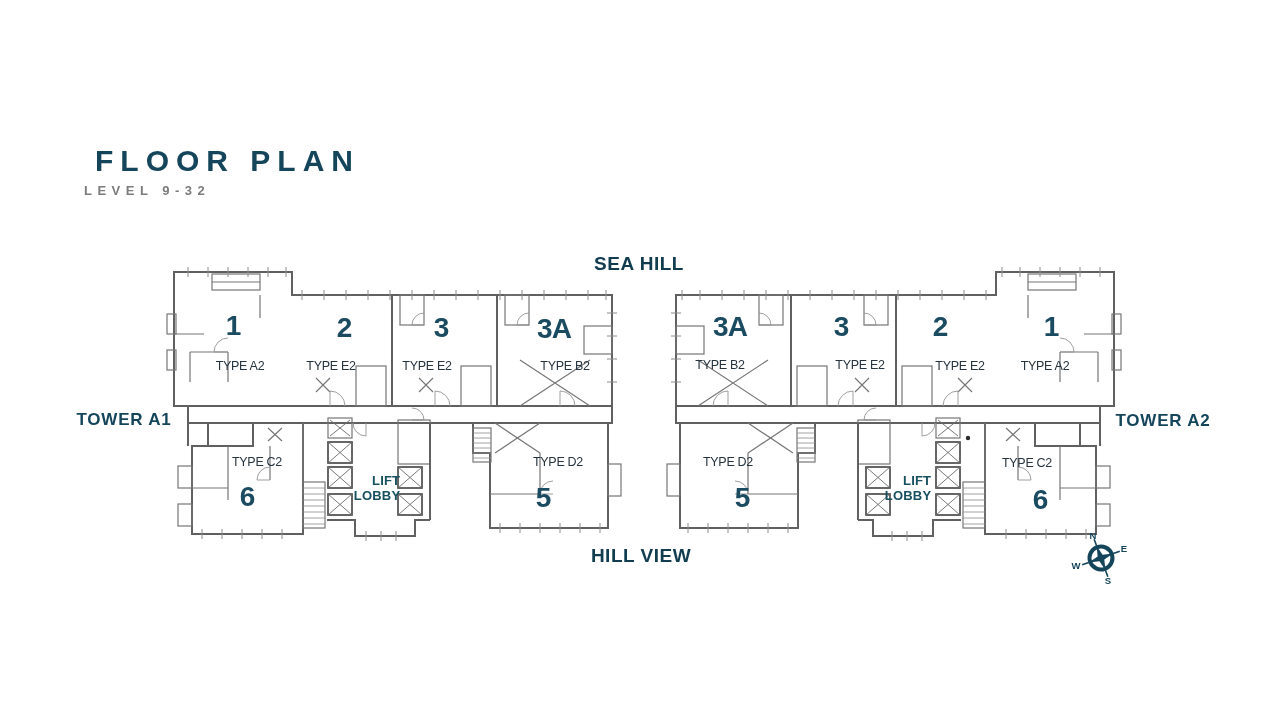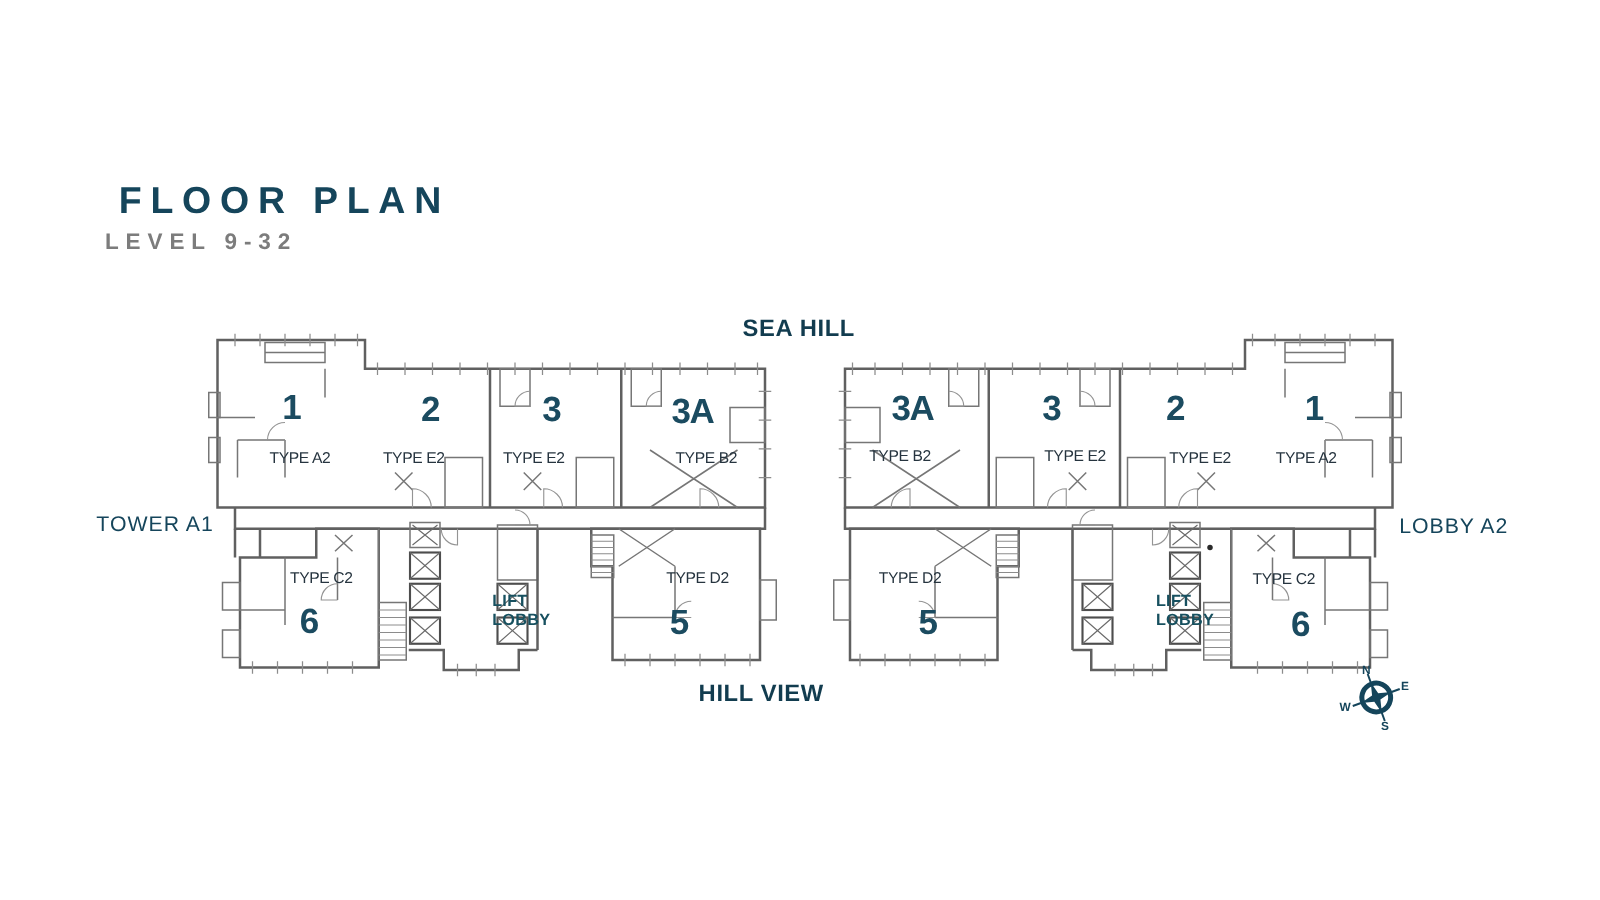--- a/index.html
+++ b/index.html
@@ -8,29 +8,29 @@
     background:#ffffff;
     font-family:"Liberation Sans", sans-serif;
   }
   .lbl{position:absolute;transform:translate(-50%,-50%);white-space:nowrap;}
   .title-heading{
     position:absolute;left:83px;top:144px;
     font-size:30px;font-weight:700;letter-spacing:7px;color:#15455B;margin-left:12px;
   }
   .title-sub{
     position:absolute;left:84px;top:183px;
-    font-size:18px;font-weight:700;letter-spacing:5.5px;color:#7C7C7C;
+    font-size:13px;font-weight:700;letter-spacing:5.5px;color:#7C7C7C;
   }
   .view-label{font-size:19px;font-weight:700;letter-spacing:.5px;color:#123C4F;}
-  .tower-label{font-size:17px;font-weight:400;letter-spacing:.8px;color:#15455B;}
+  .tower-label{font-size:17px;font-weight:700;letter-spacing:.8px;color:#15455B;}
   .unit-num{font-size:28px;font-weight:600;letter-spacing:-1px;color:#1B4B60;}
   .unit-type{font-size:12.5px;font-weight:400;letter-spacing:-.3px;color:#26343F;}
   .lobby-label{
-    font-size:13px;font-weight:700;color:#17505F;text-align:left;
-    line-height:1.15;white-space:pre-line;letter-spacing:.2px;margin-left:40px;
+    font-size:13px;font-weight:700;color:#17505F;text-align:right;
+    line-height:1.15;white-space:pre-line;letter-spacing:.2px;
   }
   svg{position:absolute;left:0;top:0;}
   .w2{stroke:#606060;stroke-width:2;fill:none;stroke-linejoin:miter;}
   .w1{stroke:#767676;stroke-width:1.2;fill:none;}
   .wt{stroke:#8C8C8C;stroke-width:1;fill:none;}
   .arc{stroke:#949494;stroke-width:.9;fill:none;}
   .lift{stroke:#4D4D4D;stroke-width:1.7;fill:#ffffff;}
   .liftx{stroke:#6A6A6A;stroke-width:.9;fill:none;}
   .hatch{stroke:#8C8C8C;stroke-width:.8;fill:none;}
   .compass-ring{stroke:#15455B;stroke-width:4;fill:none;}
@@ -143,42 +143,42 @@
     <text class="compass-letter" x="1124" y="552">E</text>
     <text class="compass-letter" x="1076" y="569">W</text>
     <text class="compass-letter" x="1108" y="584">S</text>
   </g>
 </svg>
 
 <div class="title-heading">FLOOR PLAN</div>
 <div class="title-sub">LEVEL 9-32</div>
 
 <span class="lbl view-label" style="left:639px;top:264px">SEA HILL</span>
-<span class="lbl view-label" style="left:609px;top:556px">HILL VIEW</span>
+<span class="lbl view-label" style="left:641px;top:556px">HILL VIEW</span>
 
 <div>
   <span class="lbl tower-label" style="left:124px;top:420px">TOWER A1</span>
   <span class="lbl unit-num" style="left:233px;top:326px">1</span>
   <span class="lbl unit-type" style="left:240px;top:366px">TYPE A2</span>
   <span class="lbl unit-num" style="left:344px;top:328px">2</span>
   <span class="lbl unit-type" style="left:331px;top:366px">TYPE E2</span>
   <span class="lbl unit-num" style="left:441px;top:328px">3</span>
   <span class="lbl unit-type" style="left:427px;top:366px">TYPE E2</span>
   <span class="lbl unit-num" style="left:554px;top:329px">3A</span>
   <span class="lbl unit-type" style="left:565px;top:366px">TYPE B2</span>
   <span class="lbl unit-num" style="left:247px;top:497px">6</span>
   <span class="lbl unit-type" style="left:257px;top:462px">TYPE C2</span>
   <span class="lbl unit-num" style="left:543px;top:498px">5</span>
   <span class="lbl unit-type" style="left:558px;top:462px">TYPE D2</span>
   <span class="lbl lobby-label" style="left:377px;top:489px">LIFT
 LOBBY</span>
 </div>
 
 <div>
-  <span class="lbl tower-label" style="left:1163px;top:421px">LOBBY A2</span>
+  <span class="lbl tower-label" style="left:1163px;top:421px">TOWER A2</span>
   <span class="lbl unit-num" style="left:730px;top:327px">3A</span>
   <span class="lbl unit-type" style="left:720px;top:365px">TYPE B2</span>
   <span class="lbl unit-num" style="left:841px;top:327px">3</span>
   <span class="lbl unit-type" style="left:860px;top:365px">TYPE E2</span>
   <span class="lbl unit-num" style="left:940px;top:327px">2</span>
   <span class="lbl unit-type" style="left:960px;top:366px">TYPE E2</span>
   <span class="lbl unit-num" style="left:1051px;top:327px">1</span>
   <span class="lbl unit-type" style="left:1045px;top:366px">TYPE A2</span>
   <span class="lbl unit-num" style="left:742px;top:498px">5</span>
   <span class="lbl unit-type" style="left:728px;top:462px">TYPE D2</span>

